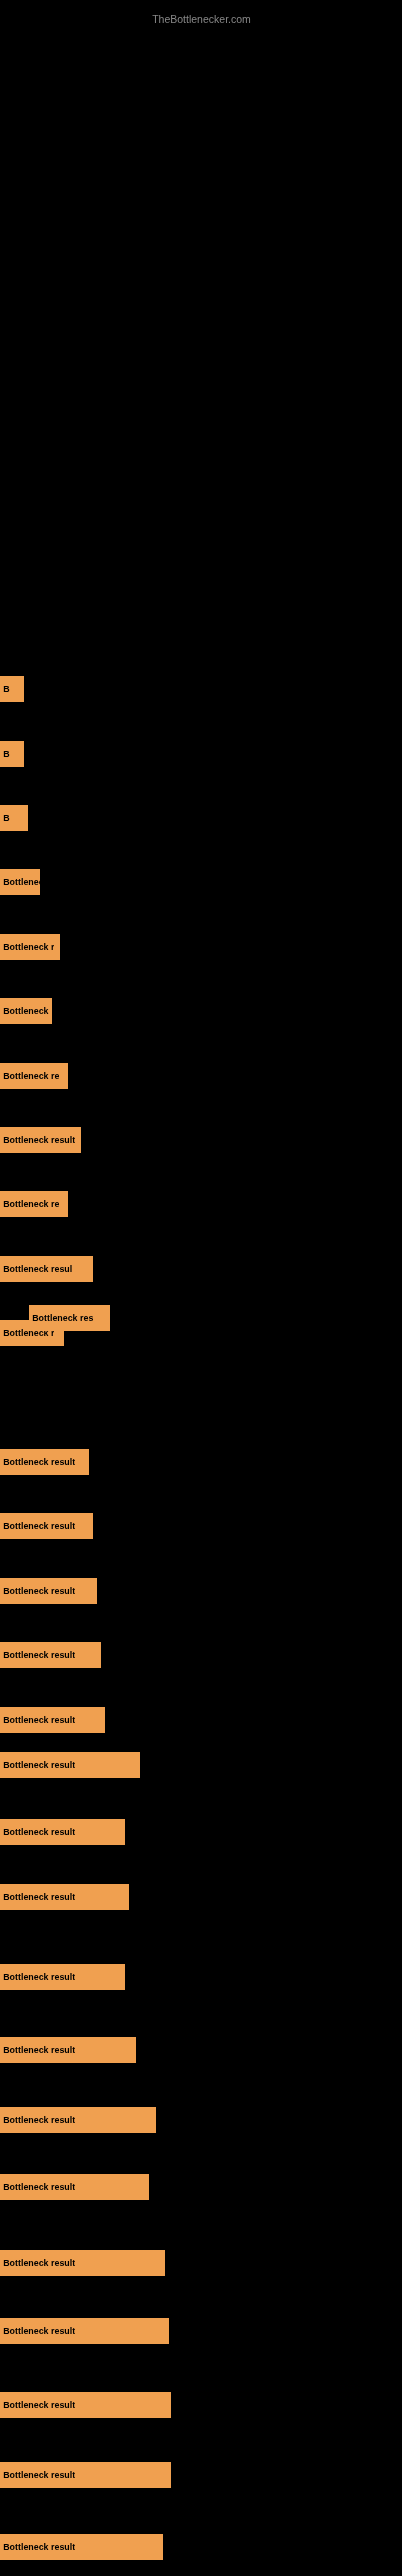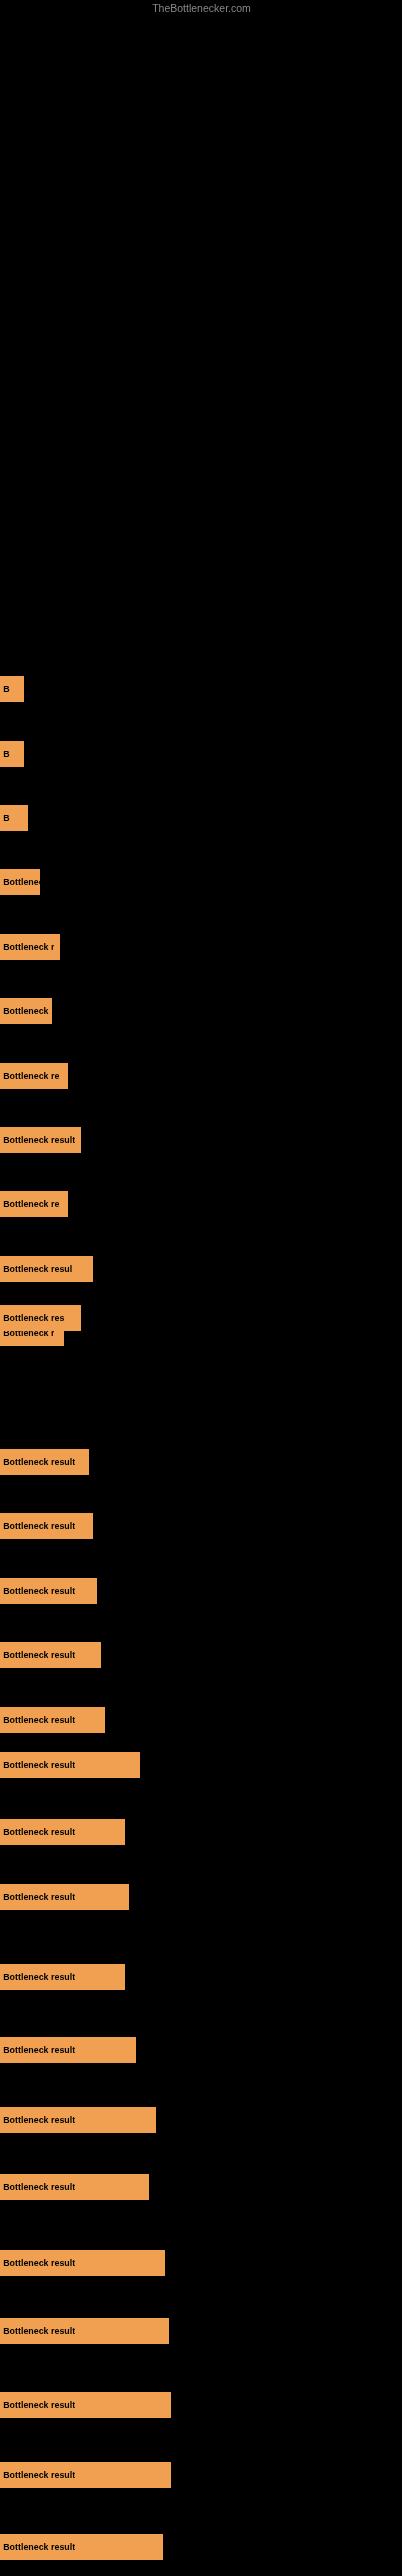--- a/index.html
+++ b/index.html
@@ -12,21 +12,21 @@
       background-color: #000000;
       width: 403px;
       min-height: 2576px;
       font-family: Arial, sans-serif;
       position: relative;
       overflow-x: hidden;
     }
 
     .site-title {
       position: absolute;
-      top: 2px;
+      top: 13px;
       left: 50%;
       transform: translateX(-50%);
       color: #888888;
       font-size: 10.5px;
       white-space: nowrap;
     }
 
     .bottleneck-bar {
       position: absolute;
       left: 0;
@@ -77,21 +77,21 @@
     </div>
     <div class="bottleneck-bar" style="top: 1191px; width: 68px;">
       <span>Bottleneck re</span>
     </div>
     <div class="bottleneck-bar" style="top: 1256px; width: 93px;">
       <span>Bottleneck resul</span>
     </div>
     <div class="bottleneck-bar" style="top: 1320px; width: 64px;">
       <span>Bottleneck r</span>
     </div>
-    <div class="bottleneck-bar" style="top: 1305px; width: 81px;">
+    <div class="bottleneck-bar" style="top: 1305px; width: 81px; margin-left: 29px;">
       <span>Bottleneck res</span>
     </div>
     <div class="bottleneck-bar" style="top: 1449px; width: 89px;">
       <span>Bottleneck result</span>
     </div>
     <div class="bottleneck-bar" style="top: 1513px; width: 93px;">
       <span>Bottleneck result</span>
     </div>
     <div class="bottleneck-bar" style="top: 1578px; width: 97px;">
       <span>Bottleneck result</span>

